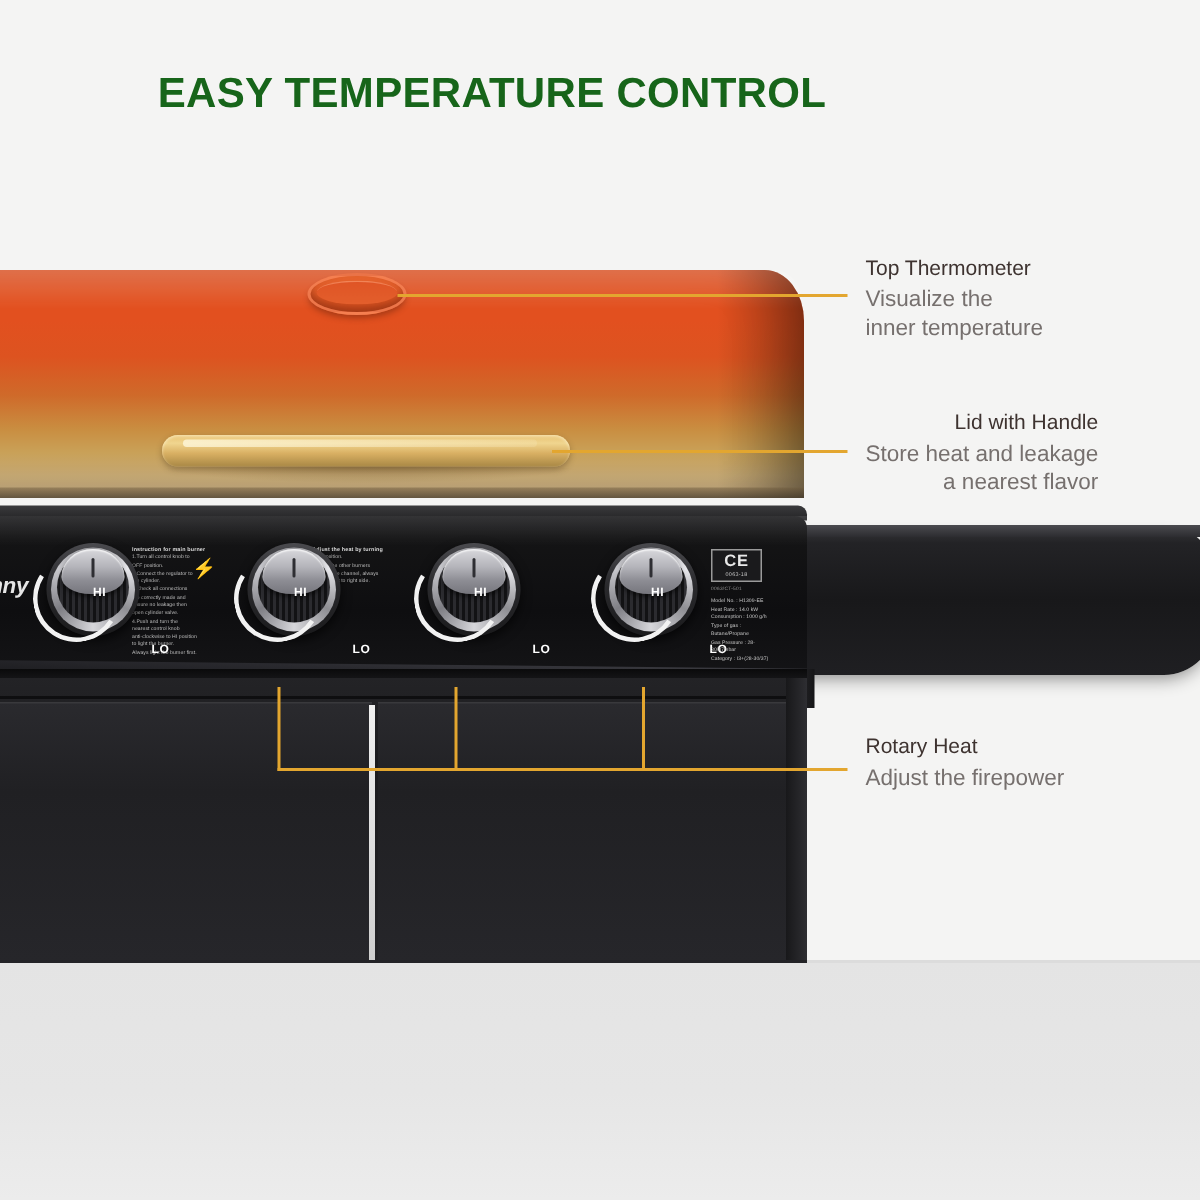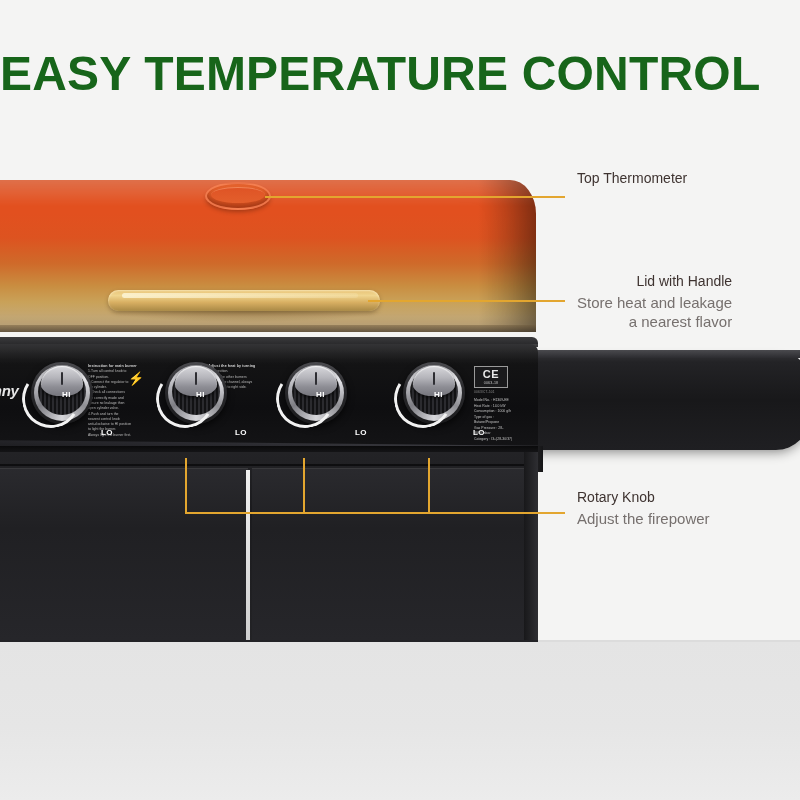--- a/index.html
+++ b/index.html
@@ -10,21 +10,21 @@
     font-family:"Liberation Sans", sans-serif;
     overflow:hidden;
     position:relative;
   }
   #stage { position:absolute; inset:0; width:800px; height:800px; }
 
   
   .title {
     position:absolute; left:0; top:46px; width:656px;
     text-align:center;
-    font-size:48px; font-weight:bold; letter-spacing:.2px;
+    font-size:28px; font-weight:bold; letter-spacing:.2px;
     color:#17651a;
     white-space:nowrap;
   }
 
   
   .floor {
     position:absolute; left:0; top:640px; width:800px; height:160px;
     background:linear-gradient(180deg,#e4e4e4 0%, #e6e6e6 55%, #ececec 100%);
   }
   .floor-line {
@@ -411,30 +411,34 @@
 
   <div>
     <div class="cl cl-v" style="left:185px; top:458px; height:56px;"></div>
     <div class="cl cl-v" style="left:303px; top:458px; height:56px;"></div>
     <div class="cl cl-v" style="left:428px; top:458px; height:56px;"></div>
     <div class="cl cl-h" style="left:185px; top:512px; width:380px;"></div>
   </div>
 
   <div class="callout" style="left:577px; top:170px;">
     <div class="co-title">Top Thermometer</div>
+    <div class="co-desc">
+      <span>Visualize the</span>
+      <span>inner temperature</span>
+    </div>
   </div>
 
   <div class="callout" style="left:577px; top:273px;text-align:right;">
     <div class="co-title">Lid with Handle</div>
     <div class="co-desc">
       <span>Store heat and leakage</span>
       <span>a nearest flavor</span>
     </div>
   </div>
 
   <div class="callout" style="left:577px; top:489px;">
-    <div class="co-title">Rotary Knob</div>
+    <div class="co-title">Rotary Heat</div>
     <div class="co-desc">
       <span>Adjust the firepower</span>
     </div>
   </div>
 
 </div>
 
 </body></html>

